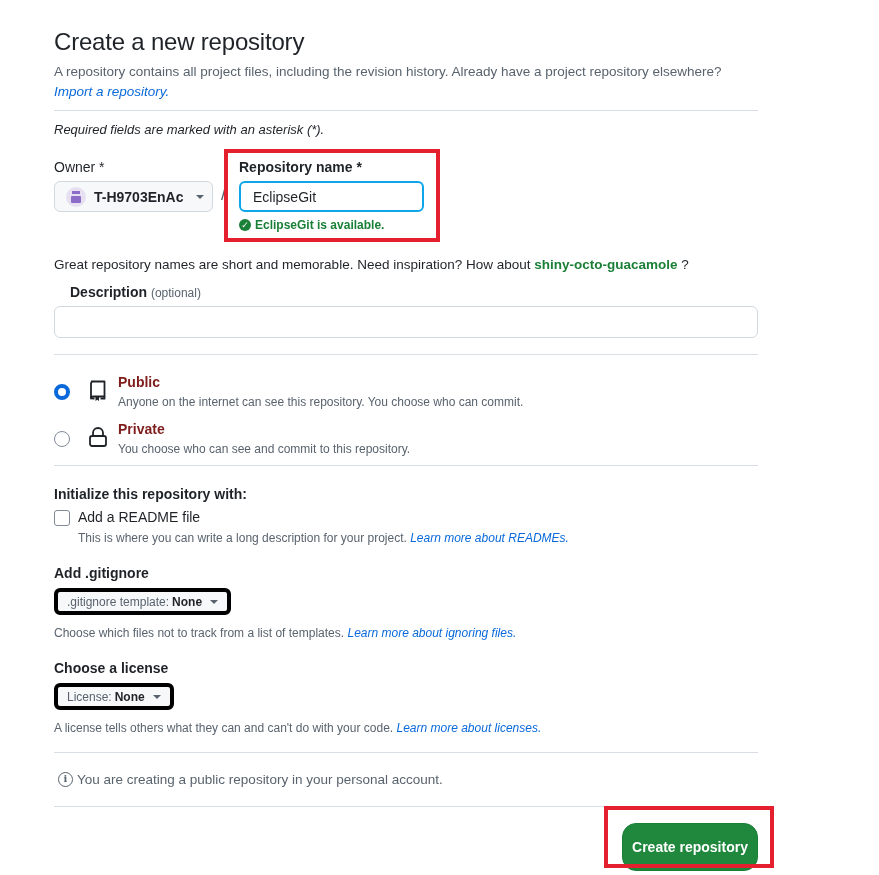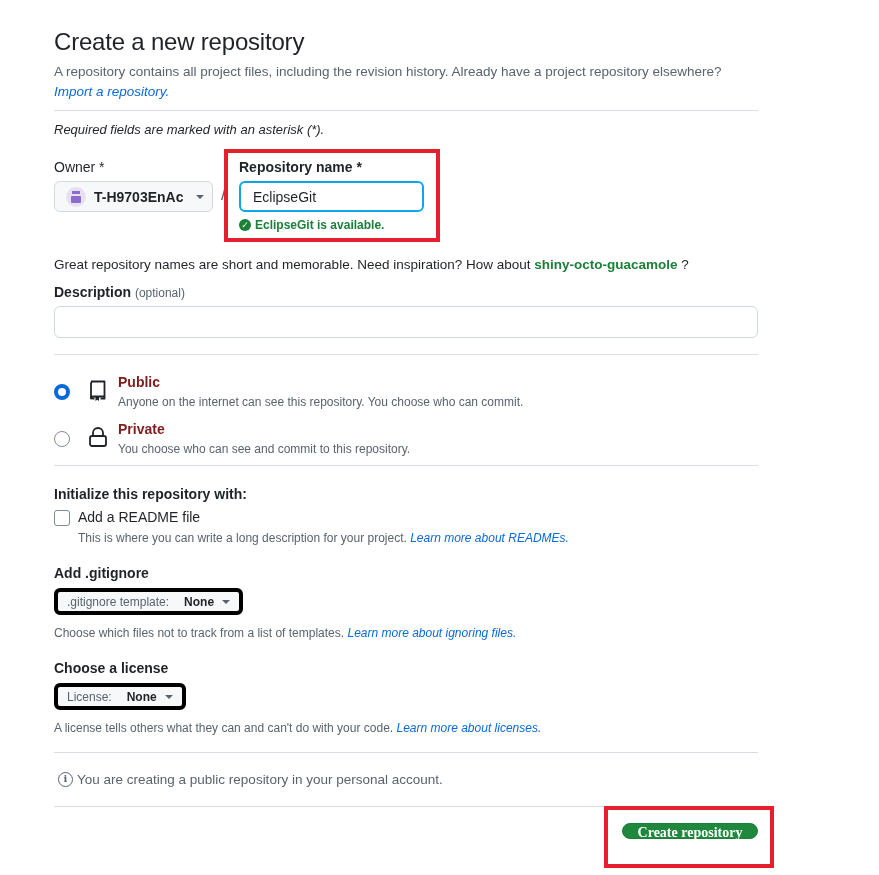--- a/index.html
+++ b/index.html
@@ -36,21 +36,21 @@
     padding: 0 12px; font-size: 14px; color: #1f2328;
     font-family: "Liberation Sans", sans-serif;
   }
   .available { left: 239px; top: 218px; font-size: 12px; font-weight: 700; color: #1a7f37; display: flex; align-items: center; gap: 4px; }
   .check-circle { width: 12px; height: 12px; border-radius: 50%; background: #1a7f37; color: #fff; font-size: 9px; line-height: 12px; text-align: center; }
   .red-box { border: 4px solid #e5202e; pointer-events: none; }
   .red-box-repo { left: 224px; top: 149px; width: 216px; height: 93px; }
   .red-box-create { left: 604px; top: 806px; width: 170px; height: 62px; }
   .inspiration { left: 54px; top: 257px; font-size: 13.5px; color: #1f2328; }
   .suggest { color: #1a7f37; font-weight: 700; cursor: pointer; }
-  .desc-label { left: 54px; top: 284px; font-weight: 700; }
+  .desc-label { left: 70px; top: 284px; font-weight: 700; }
   .optional { font-size: 12px; font-weight: 400; color: #59636e; }
   .desc-input {
     left: 54px; top: 306px; width: 704px; height: 32px;
     border: 1px solid #d1d9e0; border-radius: 6px; background: #fff;
   }
   .radio { width: 16px; height: 16px; border-radius: 50%; border: 1px solid #818b98; background: #fff; cursor: pointer; }
   .radio.checked { border: 4px solid #0969da; }
   .radio-public { left: 54px; top: 384px; }
   .radio-private { left: 54px; top: 431px; }
   .vis-icon { width: 24px; height: 24px; }
@@ -65,33 +65,33 @@
   .init-label { left: 54px; top: 486px; font-weight: 700; }
   .checkbox { left: 54px; top: 510px; width: 16px; height: 16px; border: 1px solid #818b98; border-radius: 3px; background: #fff; cursor: pointer; }
   .readme-label { left: 78px; top: 509px; font-size: 14px; color: #1f2328; }
   .readme-desc { left: 78px; top: 531px; font-size: 12px; color: #59636e; }
   .section-label { font-weight: 700; }
   .gi-label { left: 54px; top: 565px; }
   .select-btn {
     height: 27px; border: 4px solid #000000; border-radius: 6px; background: #f6f8fa;
     display: flex; align-items: center; padding: 0 9px; font-size: 12px; color: #59636e; cursor: pointer;
   }
-  .select-btn b { color: #1f2328; margin-left: 15px; }
+  .select-btn b { color: #1f2328; margin-left: 3px; }
   .select-btn .caret { margin-left: 8px; }
   .gi-select { left: 54px; top: 588px; }
   .gi-desc { left: 54px; top: 626px; font-size: 12px; color: #59636e; }
   .lic-label { left: 54px; top: 660px; }
   .lic-select { left: 54px; top: 683px; }
   .lic-desc { left: 54px; top: 721px; font-size: 12px; color: #59636e; }
   .info-row { left: 58px; top: 772px; font-size: 13.5px; color: #59636e; display: flex; align-items: center; gap: 4px; }
   .info-icon { width: 15px; height: 15px; border: 1.3px solid #59636e; border-radius: 50%; font-size: 10px; line-height: 12px; text-align: center; color: #59636e; font-family: "DejaVu Serif", serif; font-weight: 700; }
   .create-btn {
-    left: 622px; top: 823px; width: 136px; height: 16px;
+    left: 622px; top: 823px; width: 136px; height: 48px;
     background: #1f883d; color: #fff; border: 1px solid #1a7f37; border-radius: 14px;
-    font-size: 14px; font-weight: 700; font-family: Liberation Serif, serif; cursor: pointer;
+    font-size: 14px; font-weight: 700; font-family: Liberation Sans, sans-serif; cursor: pointer;
   }
 </style>
 </head>
 <body>
 
 <h1 class="abs title">Create a new repository</h1>
 <div class="abs subtitle">A repository contains all project files, including the revision history. Already have a project repository elsewhere?</div>
 <a class="abs link import-link">Import a repository.</a>
 <div class="abs divider" style="top:110px"></div>
 <div class="abs required-note">Required fields are marked with an asterisk (*).</div>

